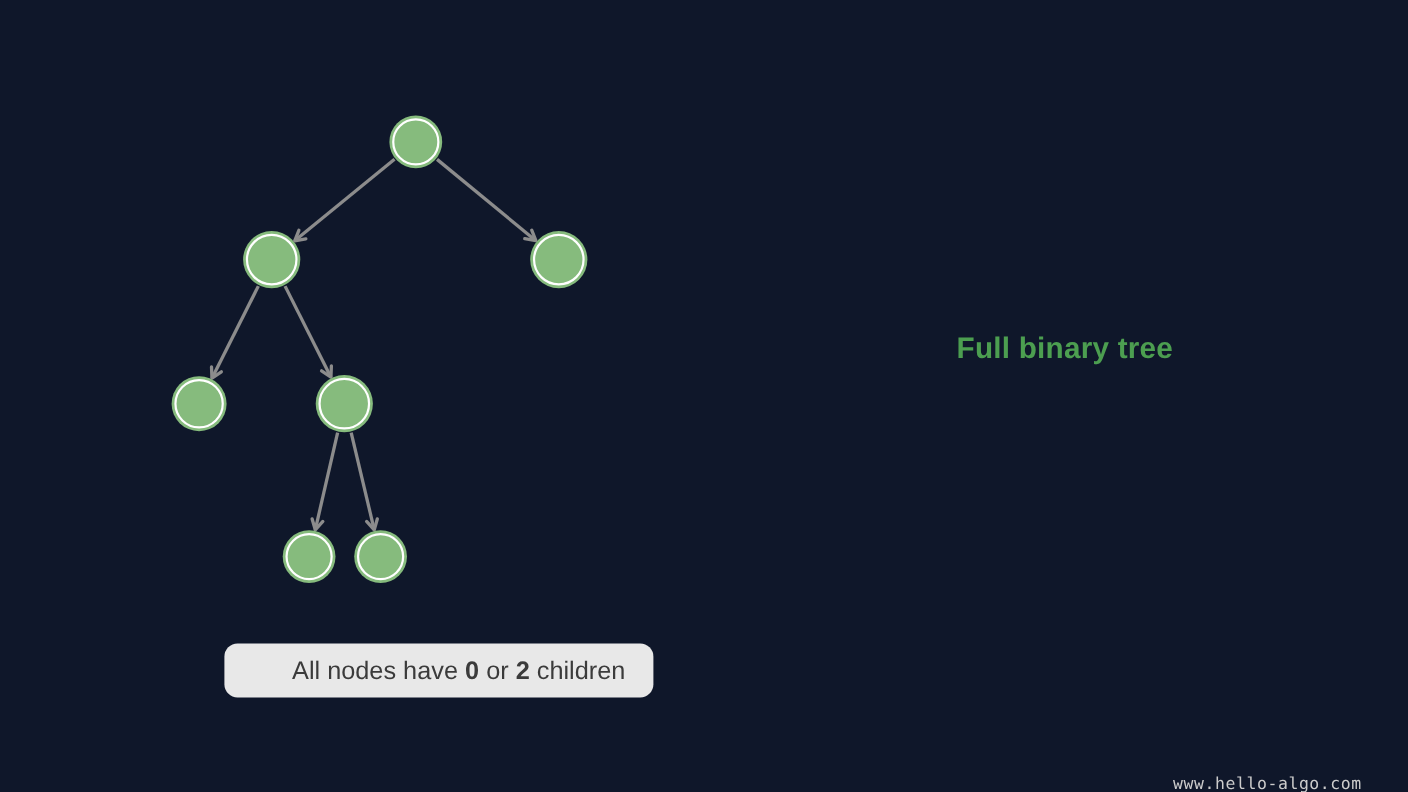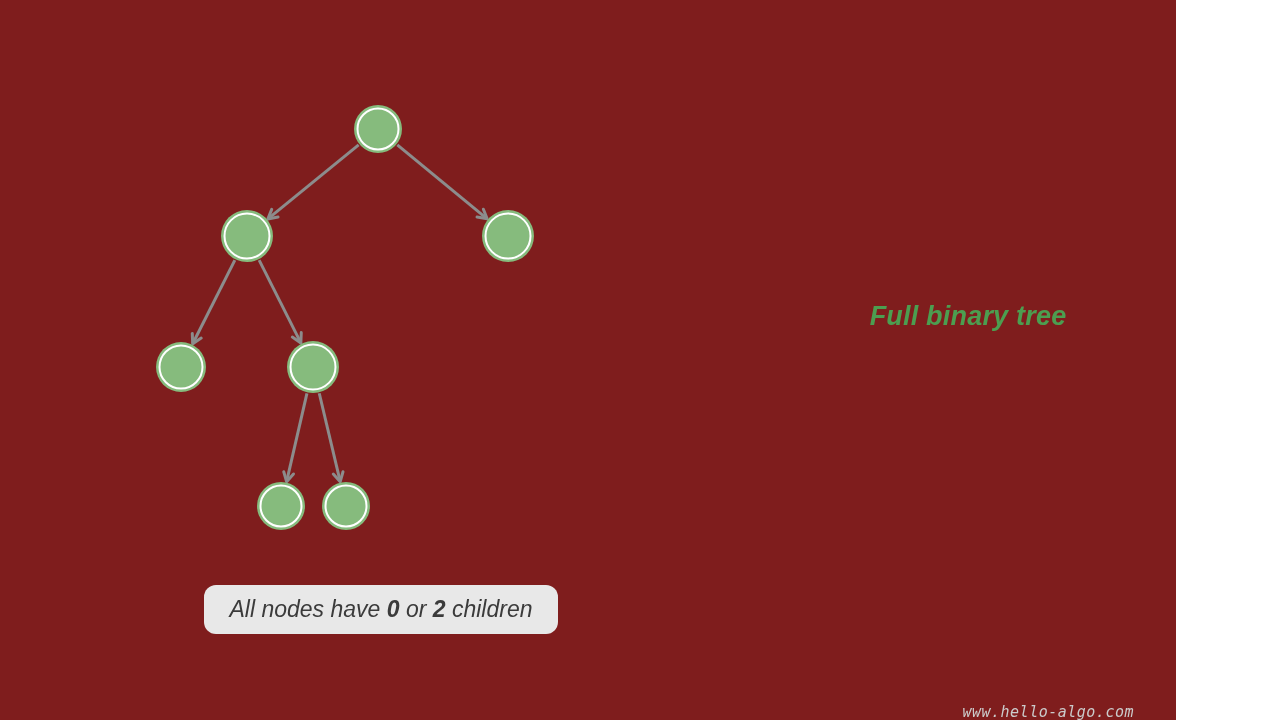--- a/index.html
+++ b/index.html
@@ -2,26 +2,25 @@
 <html><head>
 <meta charset="utf-8">
 <style>
   html, body {
     margin: 0;
     padding: 0;
     background: #ffffff;
   }
   .stage {
     position: relative;
-    width: 1176px;
+    width: 1280px;
     height: 720px;
-    background: #7f1d1d;
+    background: #0f172a;
     overflow: hidden;
     font-family: "Liberation Sans", sans-serif;
-    font-style: italic;
   }
   .tree-svg {
     position: absolute;
     left: 0;
     top: 0;
   }
   .diagram-title {
     position: absolute;
     left: 848px;
     top: 301px;
@@ -37,20 +36,21 @@
     left: 204px;
     top: 585px;
     width: 354px;
     height: 49px;
     border-radius: 12px;
     display: flex;
     align-items: center;
     justify-content: center;
     font-size: 23px;
     white-space: pre;
+    padding-left: 36px;
   }
   .caption-pill b {
     font-weight: 700;
   }
   .watermark {
     position: absolute;
     top: 703px;
     right: 42px;
     font-family: "DejaVu Sans Mono", monospace;
     font-size: 15px;

